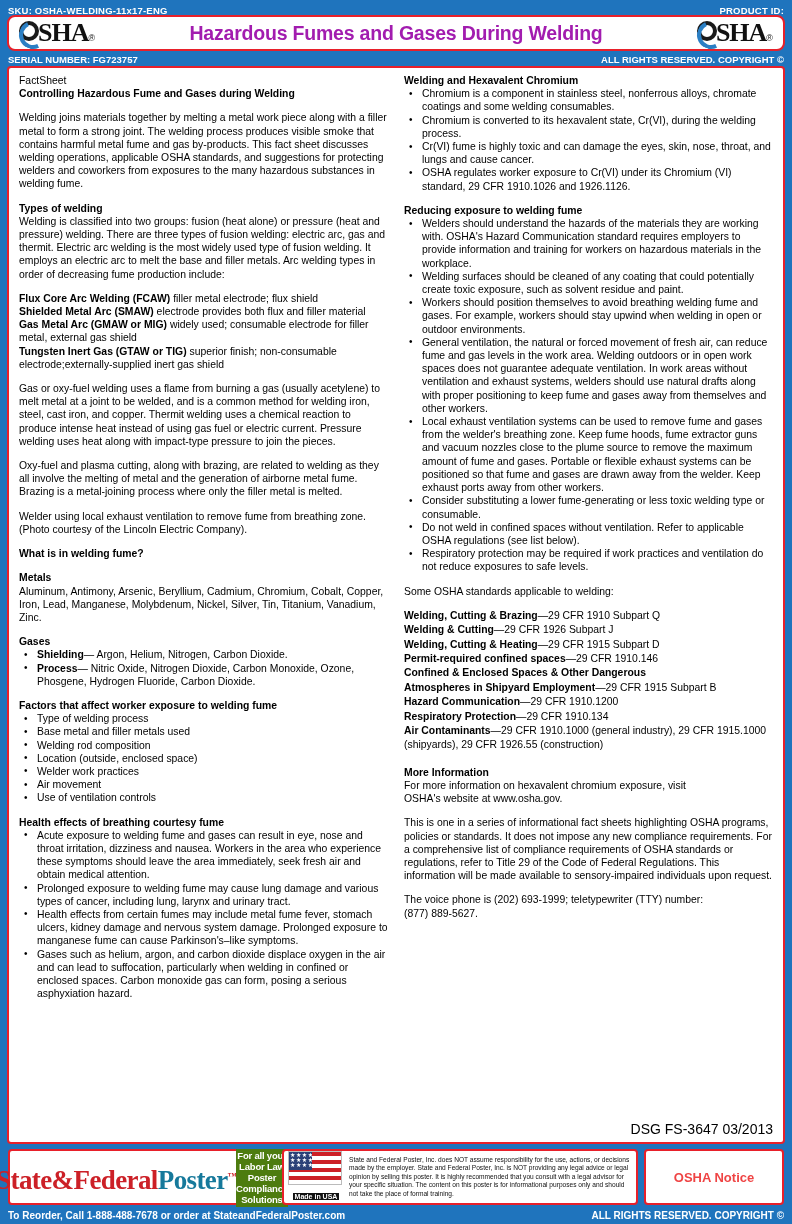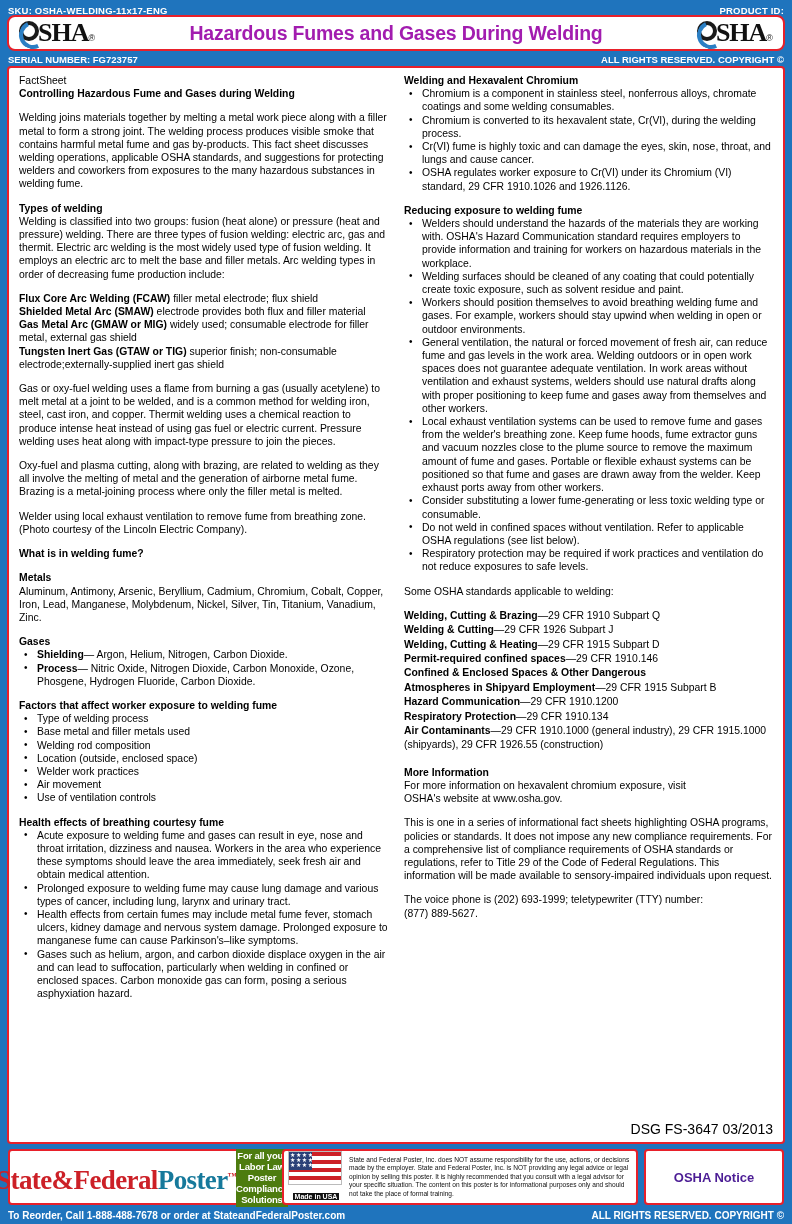--- a/index.html
+++ b/index.html
@@ -134,21 +134,21 @@
     padding: 1px;
     overflow: hidden;
   }
   .made {
     background: #111; color: #fff; font-size: 7px; font-weight: bold;
     display: inline-block; padding: 0 2px; margin-top: 1px;
   }
   .disc-text { font-size: 6.6px; line-height: 8.6px; color: #111; }
 
   .fbox.notice { width: 140px; }
-  .notice-text { color: #4c1d95; font-weight: bold; font-size: 13px; }
+  .notice-text { color: #ef4444; font-weight: bold; font-size: 13px; }
 
   
   .bottom-bar {
     position: absolute; top: 1206px; left: 0; width: 792px; height: 18px;
     display: flex; align-items: center; justify-content: space-between;
     padding: 0 8px; color: #ffffff; font-size: 10px; font-weight: bold;
   }
 </style>
 </head>
 <body>

